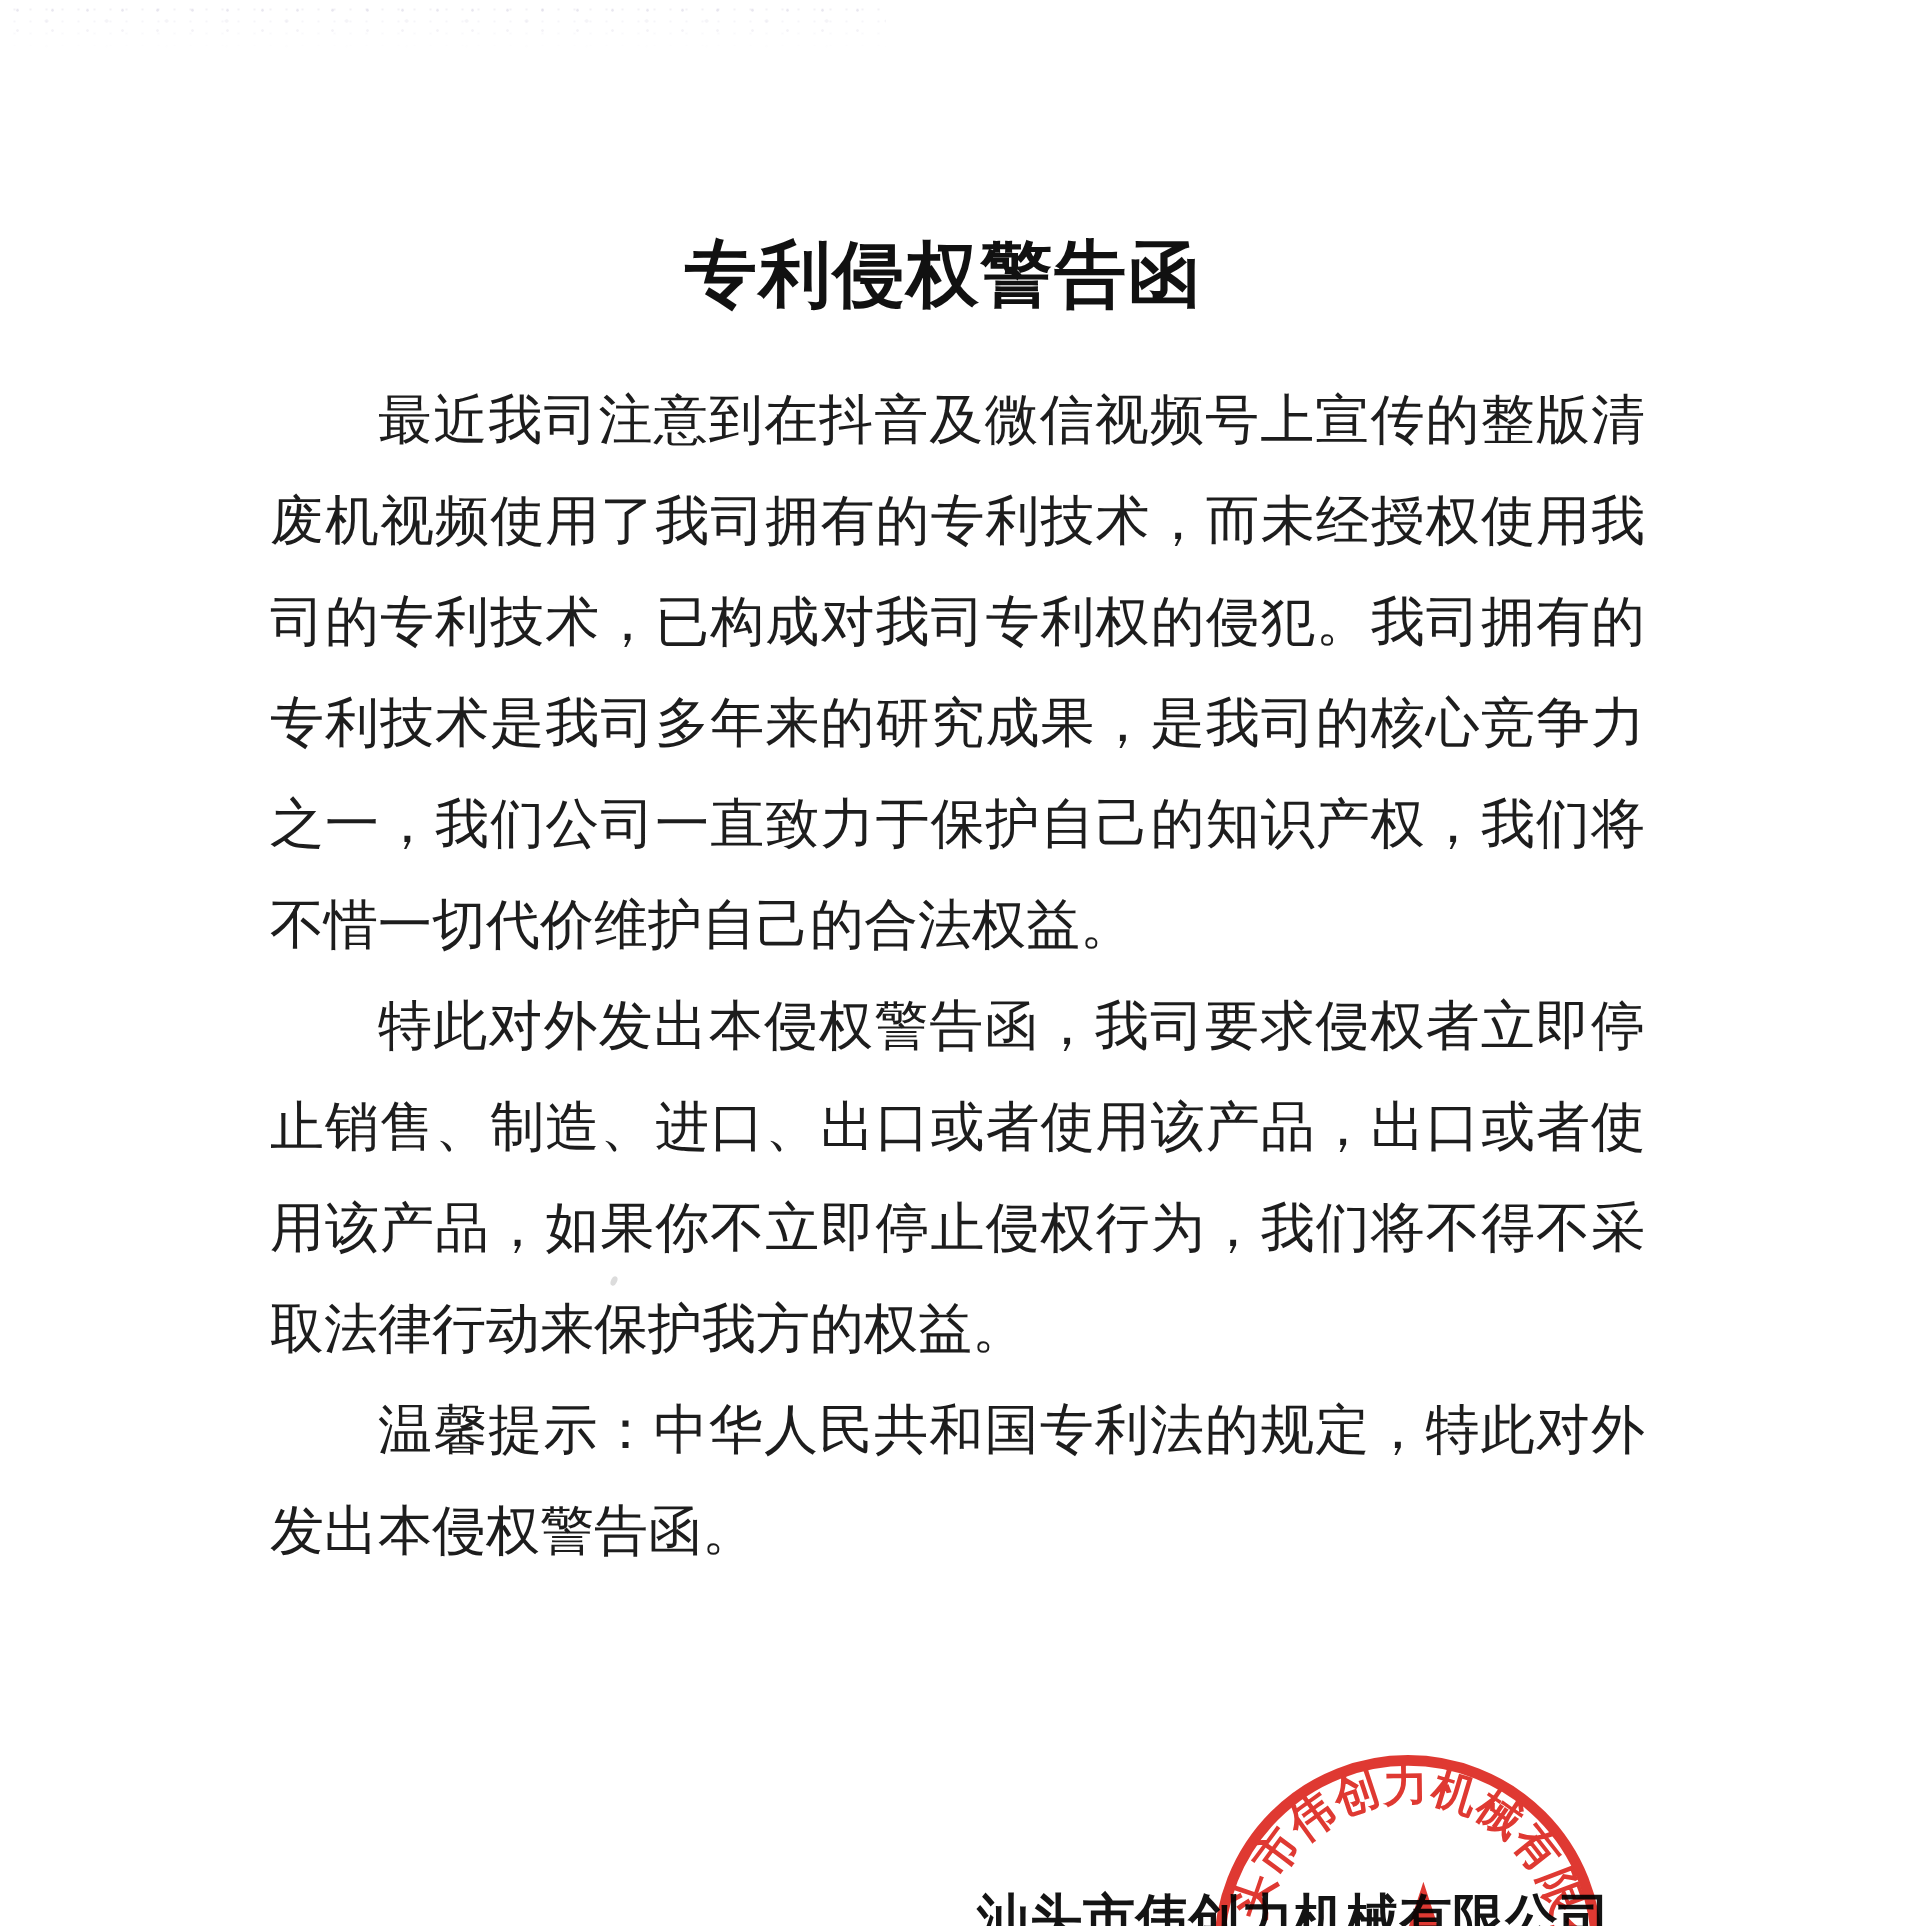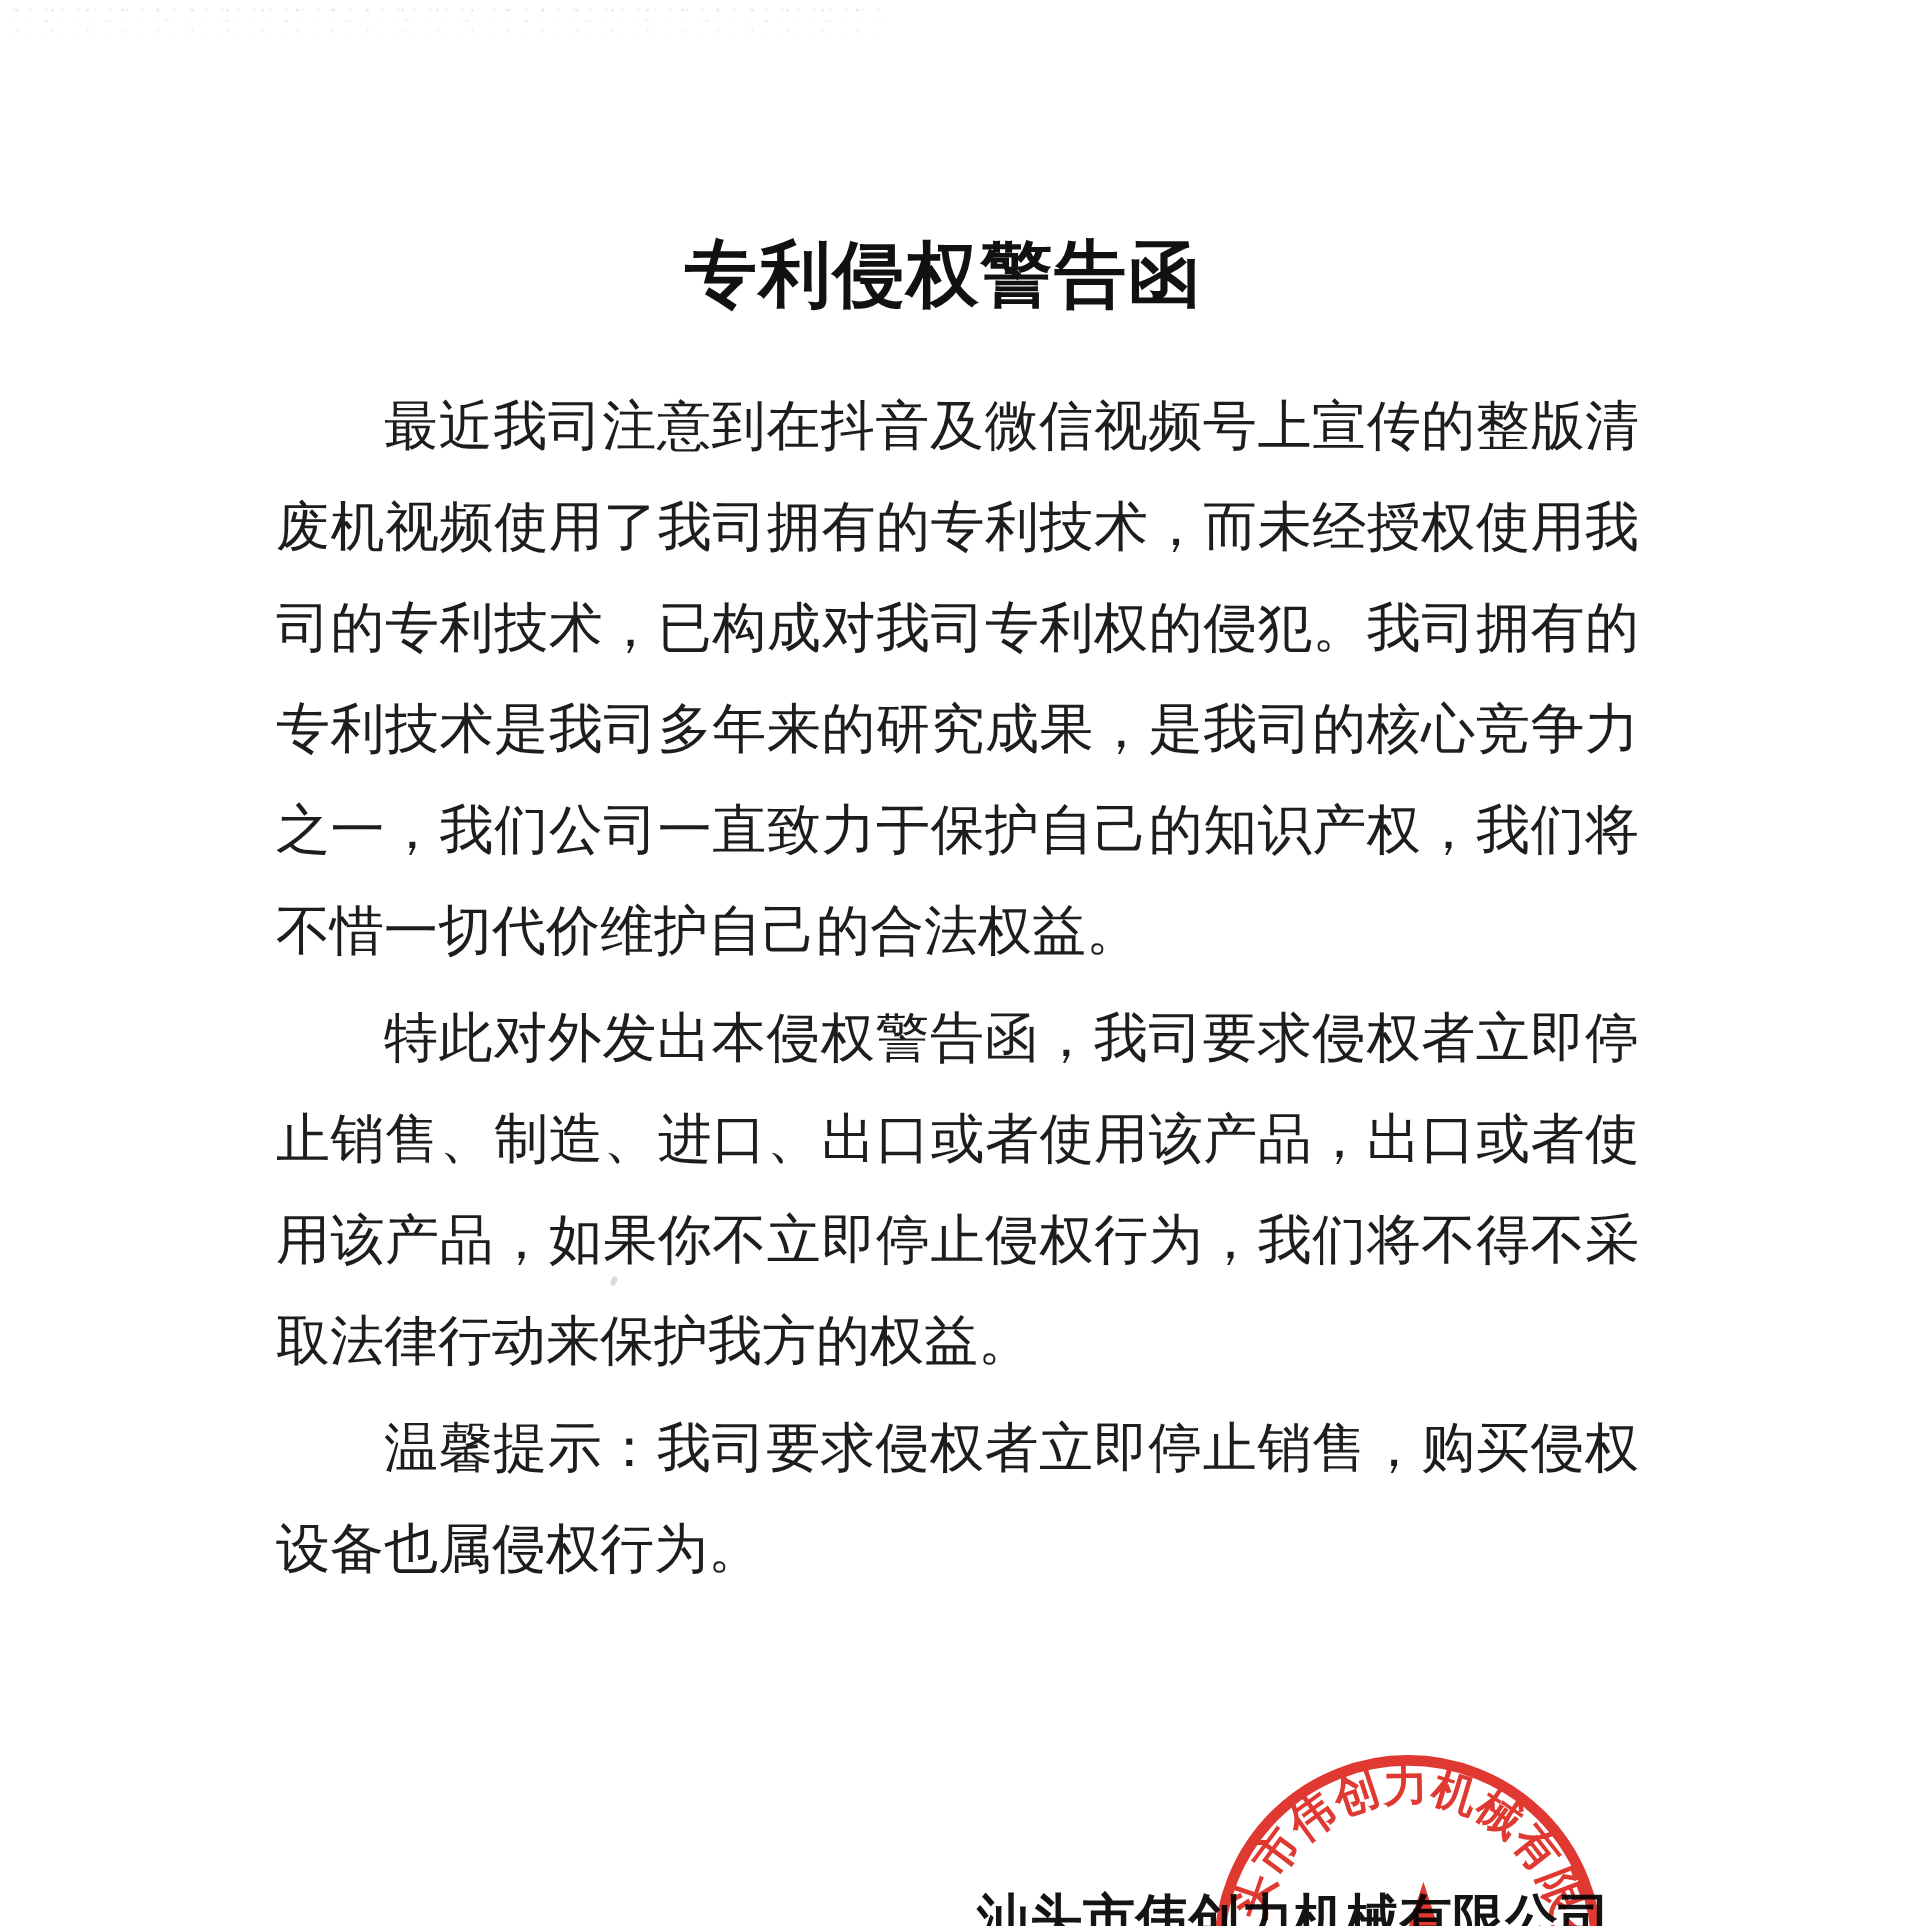--- a/index.html
+++ b/index.html
@@ -58,21 +58,21 @@
     position: absolute;
     top: 369px;
     left: 270px;
     width: 1375px;
     font-size: 54px;
     line-height: 101px;
     text-align: justify;
     color: #1d1d1d;
   }
   .letter-body p {
-    margin: 6px;
+    margin: 0;
     text-indent: 108px;
   }
 
   .sig-company {
     position: absolute;
     top: 1889px;
     right: 354px;
     font-size: 52px;
     line-height: 58px;
     font-weight: 700;
@@ -113,21 +113,21 @@
 <div class="page">
 
   <div class="scan-noise"></div>
   <div class="speck speck-a"></div>
 
   <h1 class="title">专利侵权警告函</h1>
 
   <div class="letter-body">
     <p>最近我司注意到在抖音及微信视频号上宣传的整版清废机视频使用了我司拥有的专利技术，而未经授权使用我司的专利技术，已构成对我司专利权的侵犯。我司拥有的专利技术是我司多年来的研究成果，是我司的核心竞争力之一，我们公司一直致力于保护自己的知识产权，我们将不惜一切代价维护自己的合法权益。</p>
     <p>特此对外发出本侵权警告函，我司要求侵权者立即停止销售、制造、进口、出口或者使用该产品，出口或者使用该产品，如果你不立即停止侵权行为，我们将不得不采取法律行动来保护我方的权益。</p>
-    <p>温馨提示：我司要求侵权者立即停止销售，购买侵权设备也属侵权行为。</p>
+    <p>温馨提示：中华人民共和国专利法的规定，特此对外发出本侵权警告函。</p>
   </div>
 
   <svg class="stamp" viewBox="0 0 1060 1060" xmlns="http://www.w3.org/2000/svg">
 
     <circle cx="530" cy="530" r="490" fill="none" stroke-width="28" stroke="#dd2a22"></circle>
 
     <path d="M570,355 L626,527 L808,528 L661,635 L717,807 L570,701 L423,807 L479,635 L332,528 L514,527 Z" fill="#dd2a22"></path>
 
     <path id="arc-top" d="M150,590 A385,385 0 1 1 879,693" fill="none"></path>
     <path id="arc-bottom" d="M288,903 A445,445 0 0 0 871,816" fill="none"></path>

